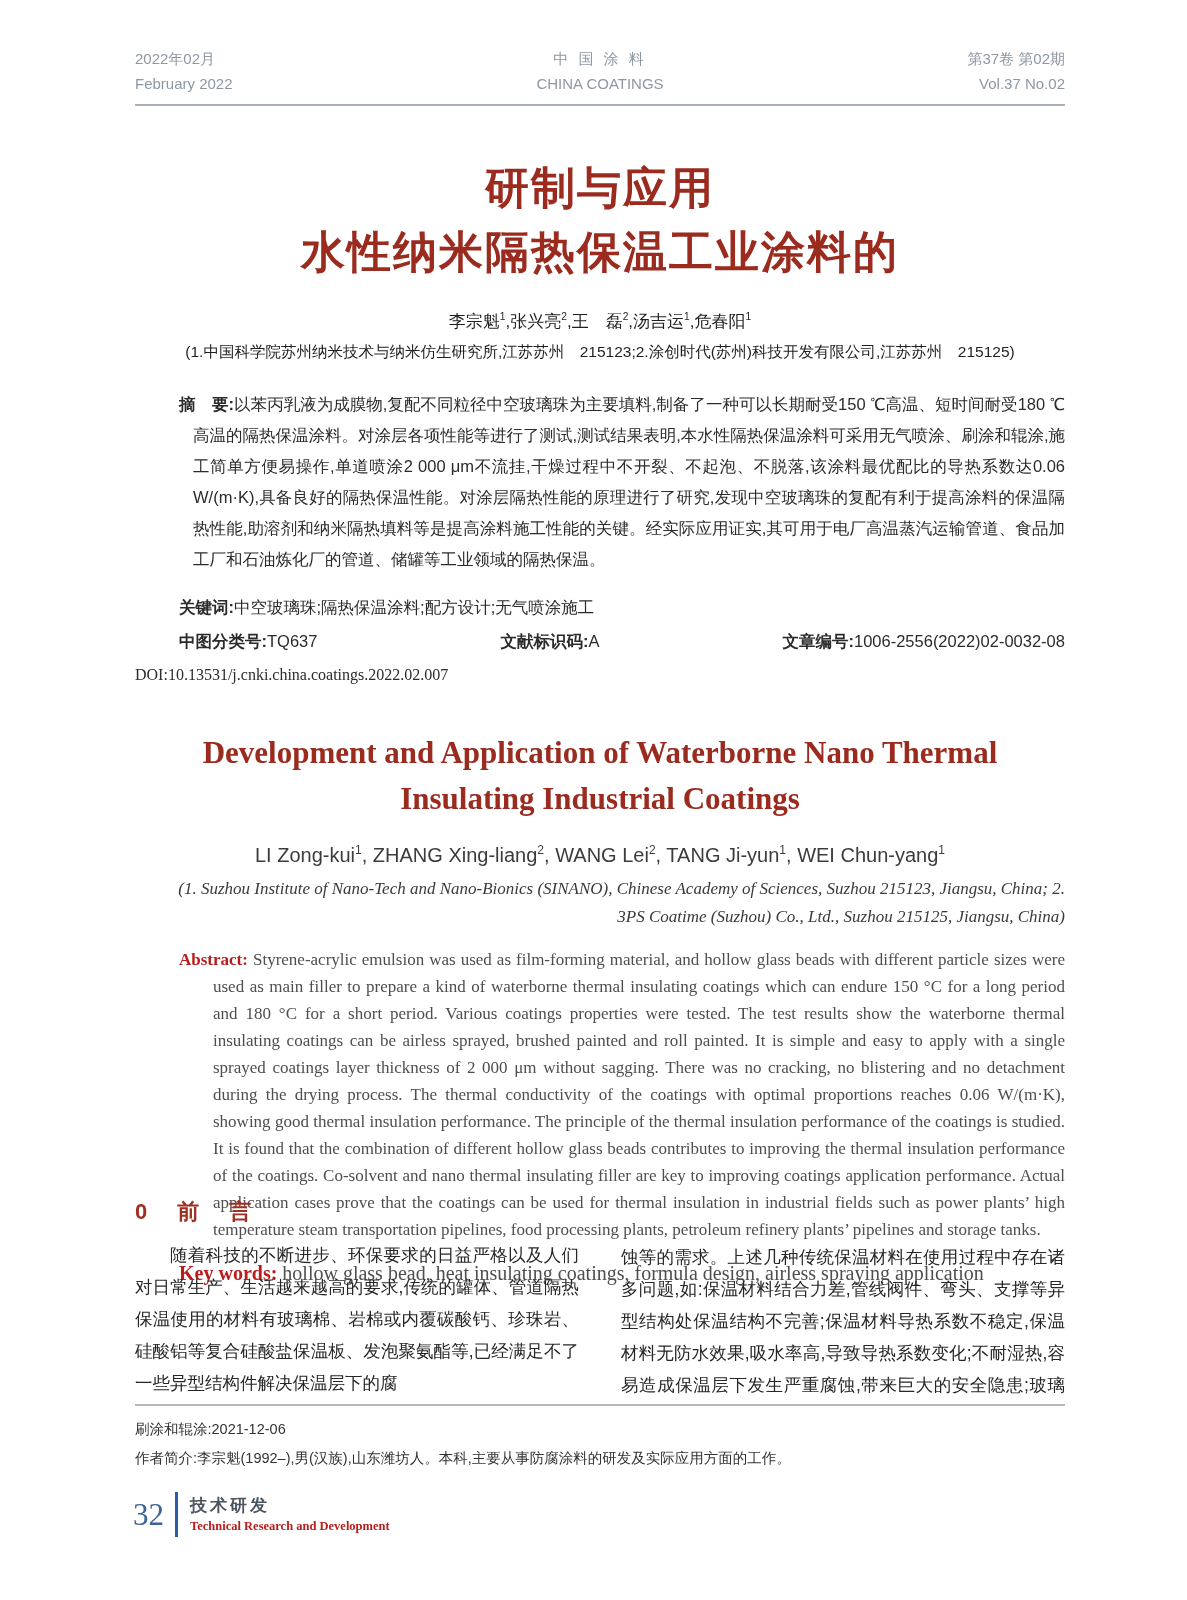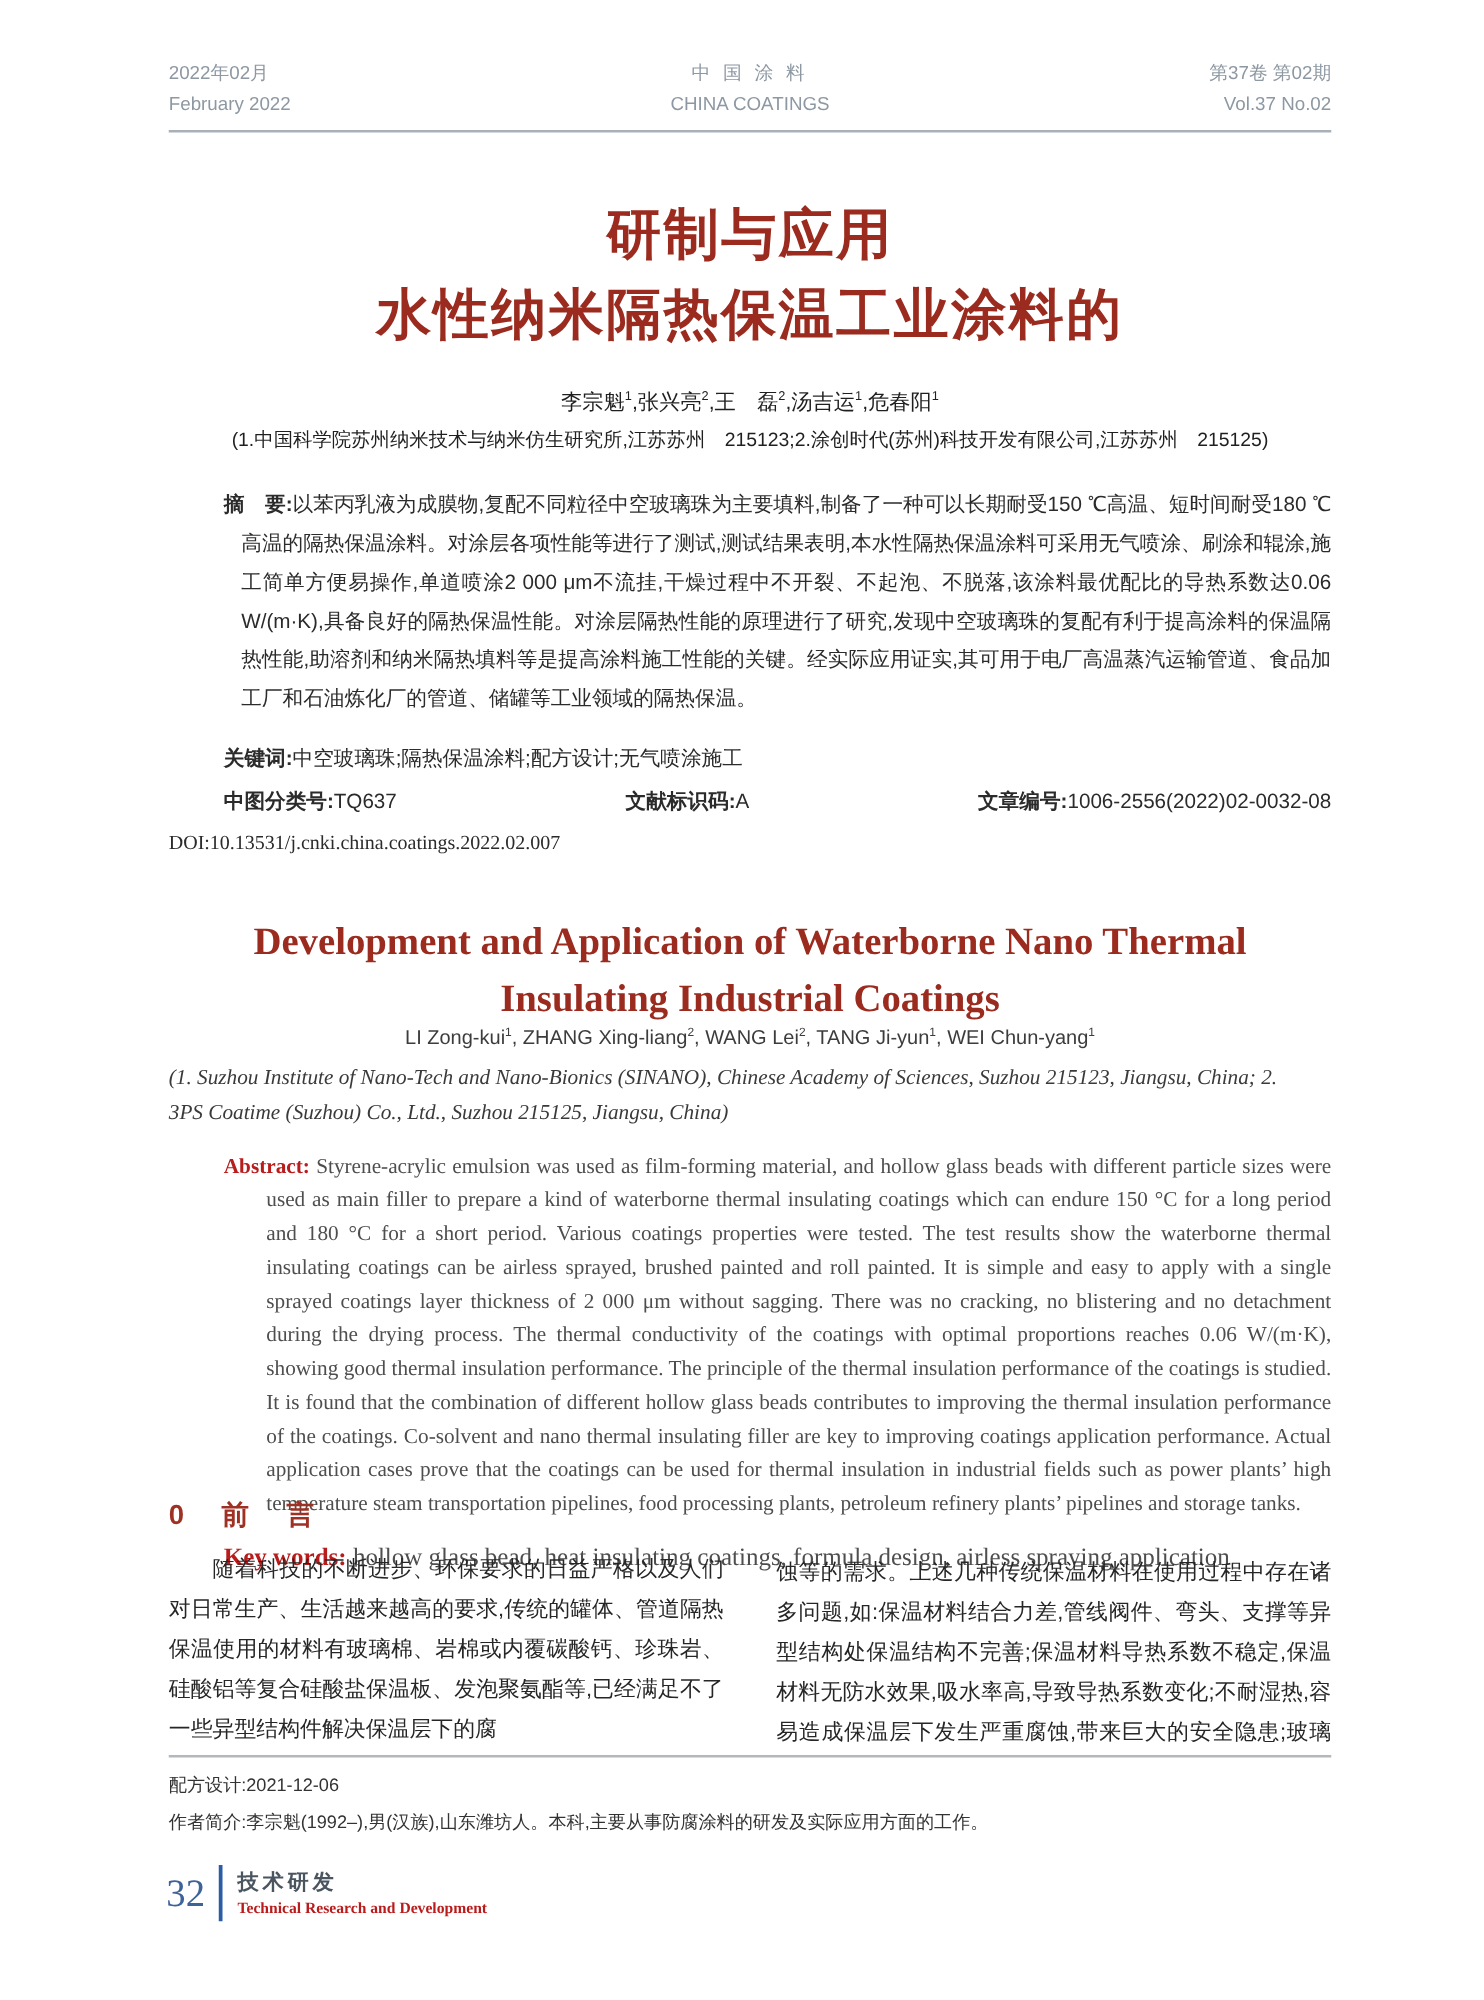--- a/index.html
+++ b/index.html
@@ -29,22 +29,22 @@
     text-align:justify;padding-left:58px;text-indent:-58px;}
   .cn-keywords{font-size:16.5px;line-height:31px;color:#2b2b2b;margin-top:1px;}
   .class-row{display:flex;justify-content:space-between;font-size:16.5px;
     line-height:31px;color:#2b2b2b;margin-top:3px;}
   .doi{margin-top:9px;font-family:"Liberation Serif",serif;font-size:16px;color:#2b2b2b;}
   .blabel{font-weight:bold;margin-left:44px;}
 
   
   .en-title{margin-top:46px;text-align:center;color:#9a2b1e;
     font-family:"Liberation Serif",serif;font-weight:bold;font-size:31px;line-height:46px;}
-  .en-authors{text-align:center;font-size:16px;color:#3c3c3c;}
-  .en-affil{margin-top:8px;text-align:left;font-family:"Liberation Serif",serif;
+  .en-authors{margin-top:22px;text-align:center;font-size:20px;color:#3c3c3c;}
+  .en-affil{margin-top:8px;text-align:right;font-family:"Liberation Serif",serif;
     font-style:italic;font-size:17px;line-height:28px;color:#3a3a3a;}
 
   
   .en-abstract{margin-top:15px;font-family:"Liberation Serif",serif;font-size:17px;
     line-height:27px;color:#4e4e4e;text-align:justify;padding-left:78px;text-indent:-78px;}
   .en-abstract .blabel,.en-keywords .blabel{color:#b91c1c;}
   .en-keywords{font-family:"Liberation Serif",serif;font-size:20px;line-height:27px;
     color:#4e4e4e;margin-top:3px;}
 
   
@@ -130,21 +130,21 @@
     <div class="col">
       <h2 class="intro-heading">0　前　言</h2>
       <p class="body-par par-indent">随着科技的不断进步、环保要求的日益严格以及人们对日常生产、生活越来越高的要求,传统的罐体、管道隔热保温使用的材料有玻璃棉、岩棉或内覆碳酸钙、珍珠岩、硅酸铝等复合硅酸盐保温板、发泡聚氨酯等,已经满足不了一些异型结构件解决保温层下的腐</p>
     </div>
     <div class="col">
       <p class="body-par col-right-par">蚀等的需求。上述几种传统保温材料在使用过程中存在诸多问题,如:保温材料结合力差,管线阀件、弯头、支撑等异型结构处保温结构不完善;保温材料导热系数不稳定,保温材料无防水效果,吸水率高,导致导热系数变化;不耐湿热,容易造成保温层下发生严重腐蚀,带来巨大的安全隐患;玻璃岩棉等固体废弃物不</p>
     </div>
   </div>
 
   <div class="footnote">
-    <div><span>配方设计:</span><span>2021-12-06</span></div>
+    <div><span>刷涂和辊涂:</span><span>2021-12-06</span></div>
     <div><span>作者简介:</span><span>李宗魁(1992–),男(汉族),山东潍坊人。本科,主要从事防腐涂料的研发及实际应用方面的工作。</span></div>
   </div>
 
   <div class="pfooter">
     <span class="page-num">32</span>
     <span class="footer-bar"></span>
     <span>
       <div class="sec-cn">技术研发</div>
       <div class="sec-en">Technical Research and Development</div>
     </span>

